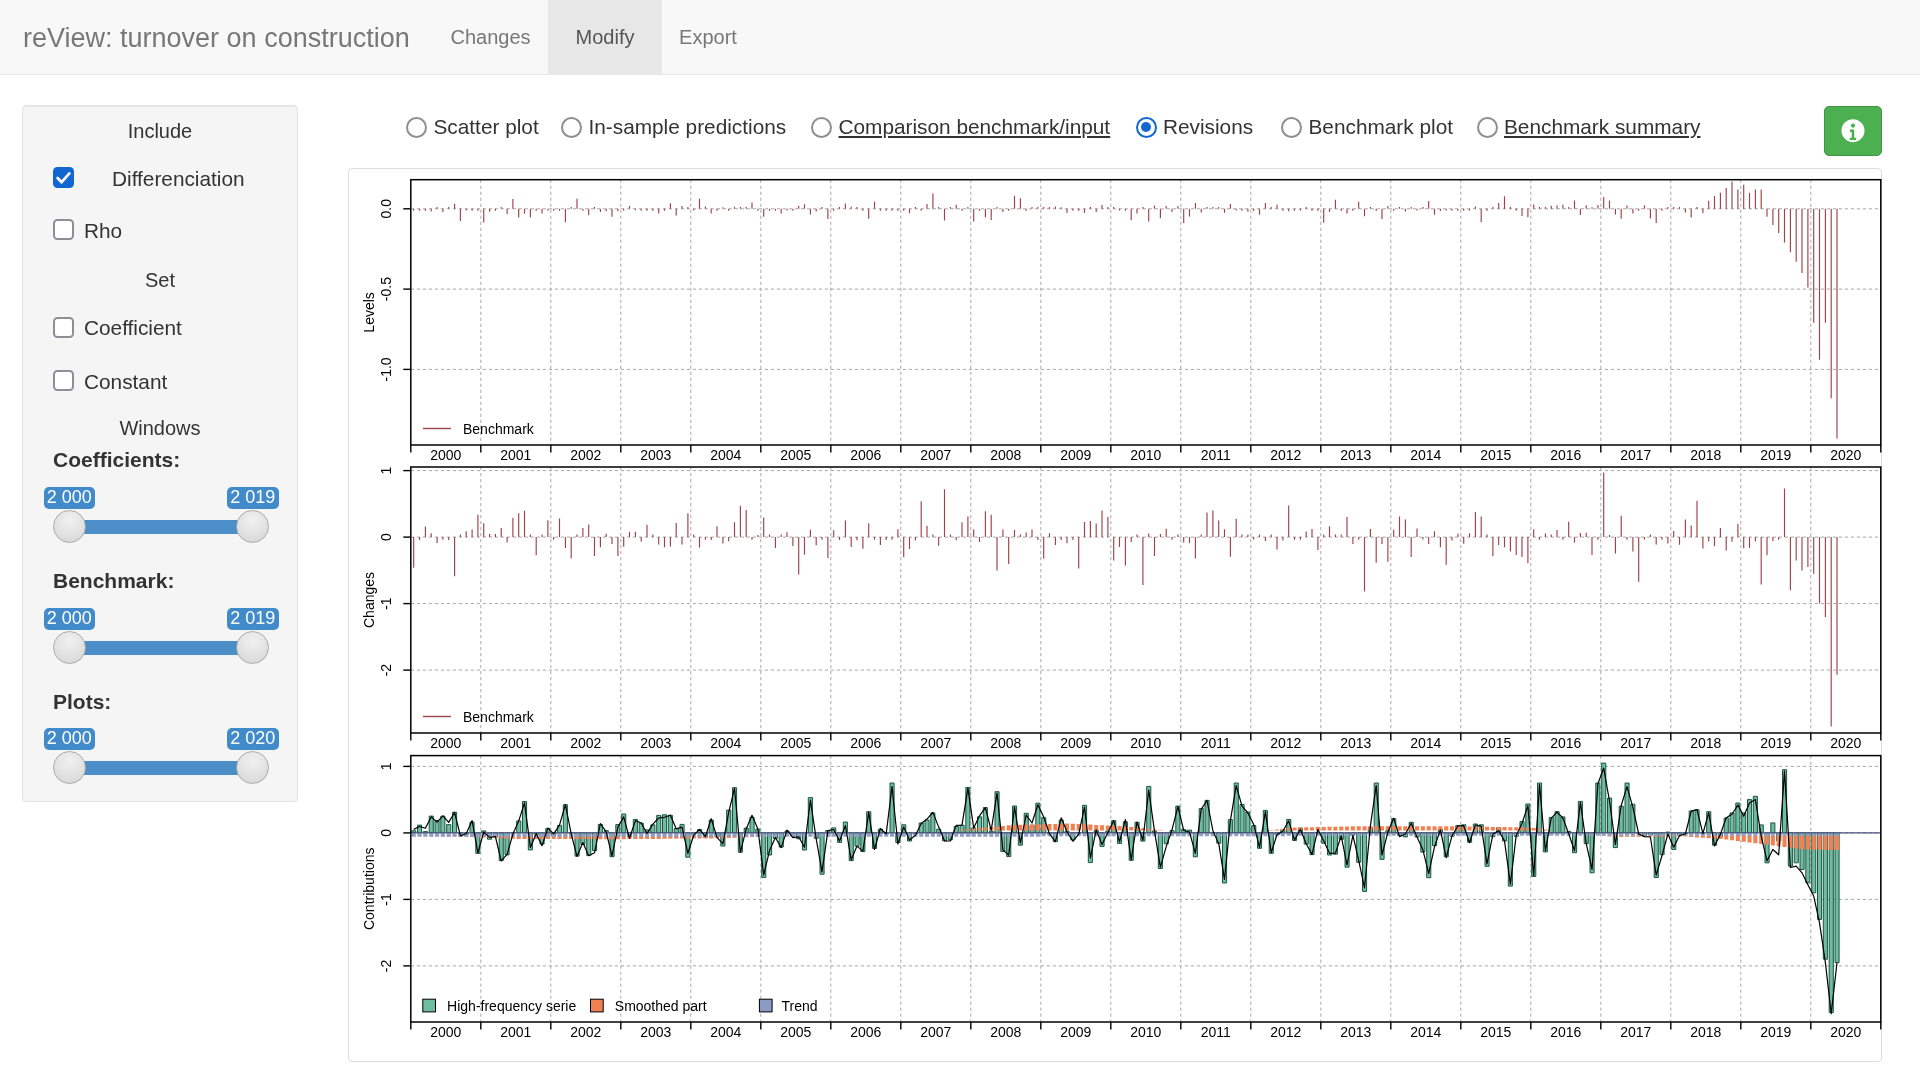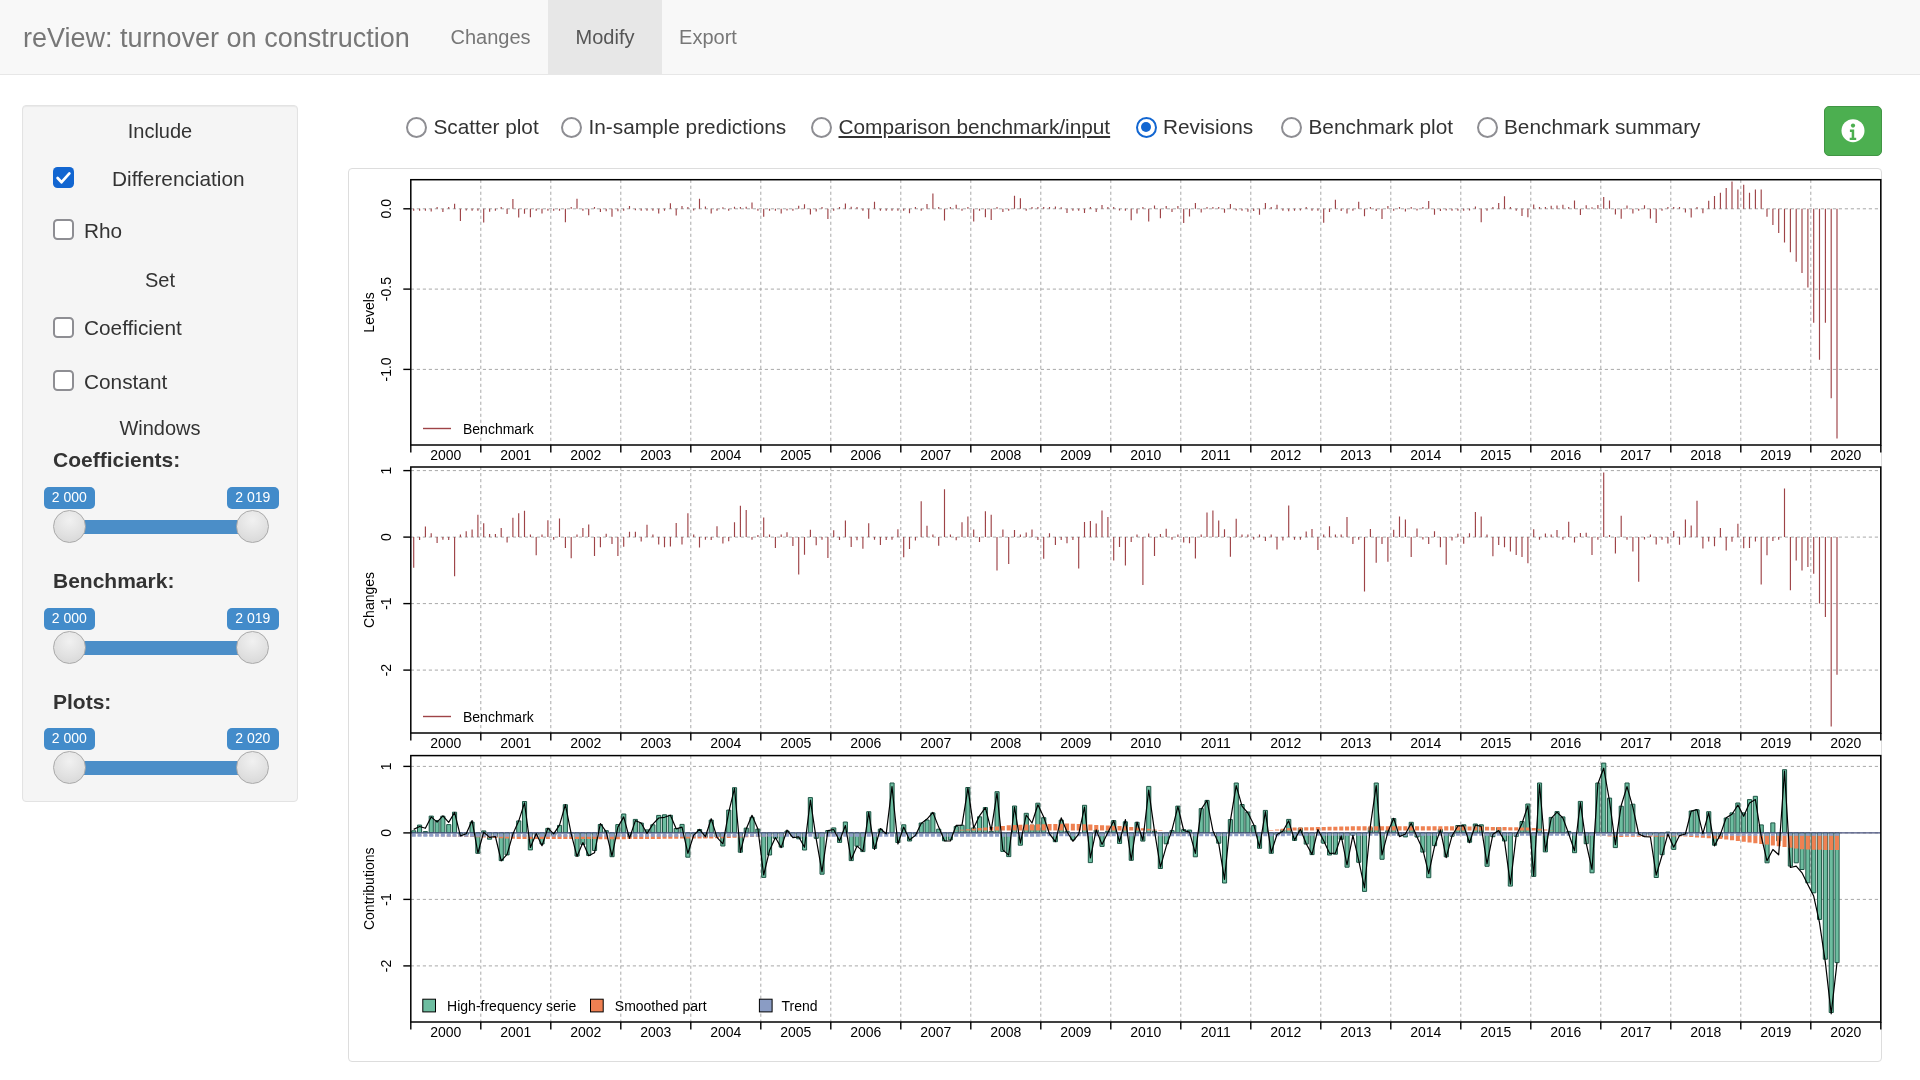--- a/index.html
+++ b/index.html
@@ -6,21 +6,21 @@
 #title { position:absolute; left:23px; top:23px; font-size:27px; color:#777; }
 .tab { position:absolute; top:0; height:75px; line-height:75px; font-size:20px; color:#777; text-align:center; }
 #tabmod { background:#e7e7e7; color:#555; }
 #well { position:absolute; left:22px; top:105px; width:276px; height:697px; background:#f5f5f5; border:1px solid #e3e3e3; border-radius:4px; box-shadow:inset 0 1px 1px rgba(0,0,0,.05); }
 .wh { position:absolute; left:0; width:274px; text-align:center; font-size:20px; color:#333; }
 .cb { position:absolute; width:21px; height:21px; border:2.5px solid #8e8e93; border-radius:4.5px; background:#fff; }
 .cbon { border:none; background:#1266d1; }
 .cbon svg { position:absolute; left:0; top:0; }
 .cblab { position:absolute; font-size:20.8px; color:#333; white-space:nowrap; }
 .wb { position:absolute; left:30px; font-size:21px; font-weight:bold; color:#333; white-space:nowrap; }
-.badge { position:absolute; height:21.5px; width:51.5px; background:#428bca; color:#fff; font-size:14px; text-align:center; line-height:21.5px; border-radius:5px; }
+.badge { position:absolute; height:21.5px; width:51.5px; background:#428bca; color:#fff; font-size:18px; text-align:center; line-height:21.5px; border-radius:5px; }
 .sbar { position:absolute; width:184px; height:14px; background:#4b8ec8; }
 .knob { position:absolute; width:33px; height:33px; border-radius:50%; background:radial-gradient(circle at 50% 30%, #f1f1f1, #e0e0e0 60%, #d3d3d3); border:1px solid #aaa; }
 .rad { position:absolute; width:21px; height:21px; border-radius:50%; border:2.5px solid #8e8e93; background:#fff; }
 .radon { border:2.5px solid #1266d1; }
 .radon::after { content:""; position:absolute; left:3px; top:3px; width:10px; height:10px; border-radius:50%; background:#1266d1; }
 .radlab { position:absolute; font-size:20.8px; color:#333; white-space:nowrap; }
 #ibtn { position:absolute; left:1824px; top:106px; width:58px; height:49.5px; background:#4caf50; border:1px solid #419544; border-radius:5px; }
 #panel { position:absolute; left:347.5px; top:168px; width:1534.5px; height:894px; background:#fff; border:1px solid #ddd; border-radius:4px; }
 text { font-family:"Liberation Sans", sans-serif; }
 </style></head>
@@ -72,21 +72,21 @@
 <span class="radlab" style="left:433.5px;top:115px;">Scatter plot</span>
 <span class="rad" style="left:561px;top:116.5px;"></span>
 <span class="radlab" style="left:588.5px;top:115px;">In-sample predictions</span>
 <span class="rad" style="left:811px;top:116.5px;"></span>
 <span class="radlab" style="left:838.5px;top:115px;text-decoration:underline;">Comparison benchmark/input</span>
 <span class="rad radon" style="left:1135.5px;top:116.5px;"></span>
 <span class="radlab" style="left:1163px;top:115px;">Revisions</span>
 <span class="rad" style="left:1281px;top:116.5px;"></span>
 <span class="radlab" style="left:1308.5px;top:115px;">Benchmark plot</span>
 <span class="rad" style="left:1476.5px;top:116.5px;"></span>
-<span class="radlab" style="left:1504px;top:115px;">Benchmark summary</span>
+<span class="radlab" style="left:1504px;top:115px;text-decoration:underline;">Benchmark summary</span>
 
 <div id="ibtn"><svg width="56" height="47.5" viewBox="0 0 56 47.5">
 <circle cx="28" cy="23.7" r="11.5" fill="#fff"></circle>
 <circle cx="28" cy="18.6" r="2.1" fill="#4caf50"></circle>
 <path d="M24.9 22.6h4.3v8.1h2v2.3h-6.5v-2.3h2v-5.8h-1.8z" fill="#4caf50"></path>
 </svg></div>
 
 <div id="panel">
 <svg width="1534.5" height="894" viewBox="0 0 1534.5 894">
 <line x1="131.8" y1="10.7" x2="131.8" y2="276" stroke="#a9a9a9" stroke-width="1" stroke-dasharray="3.2,2.8"></line>

